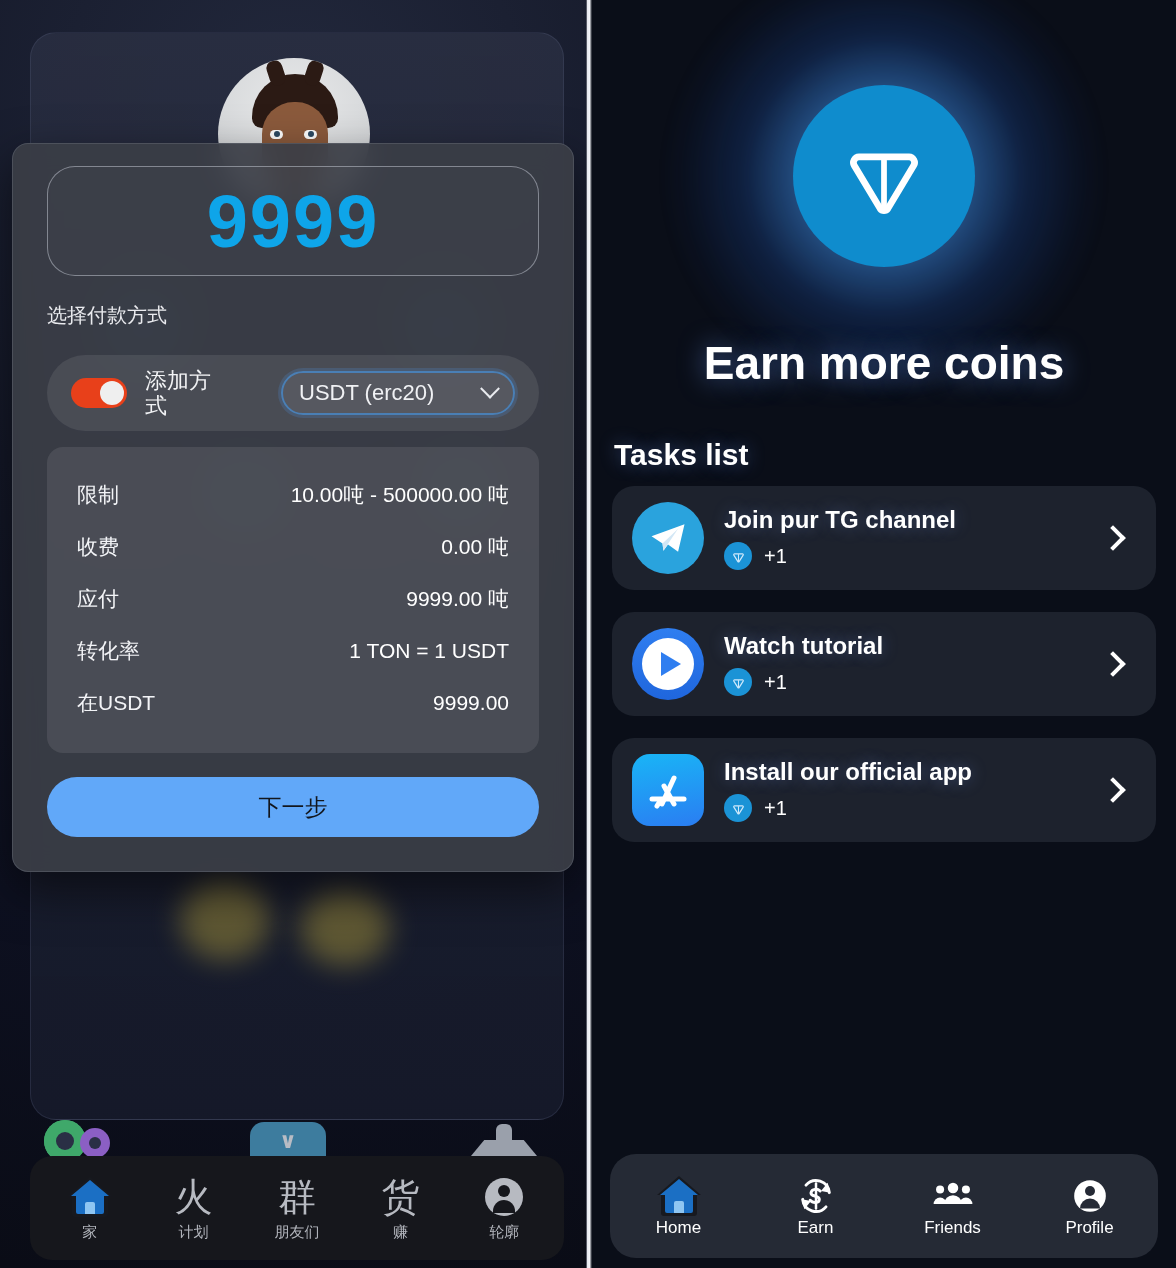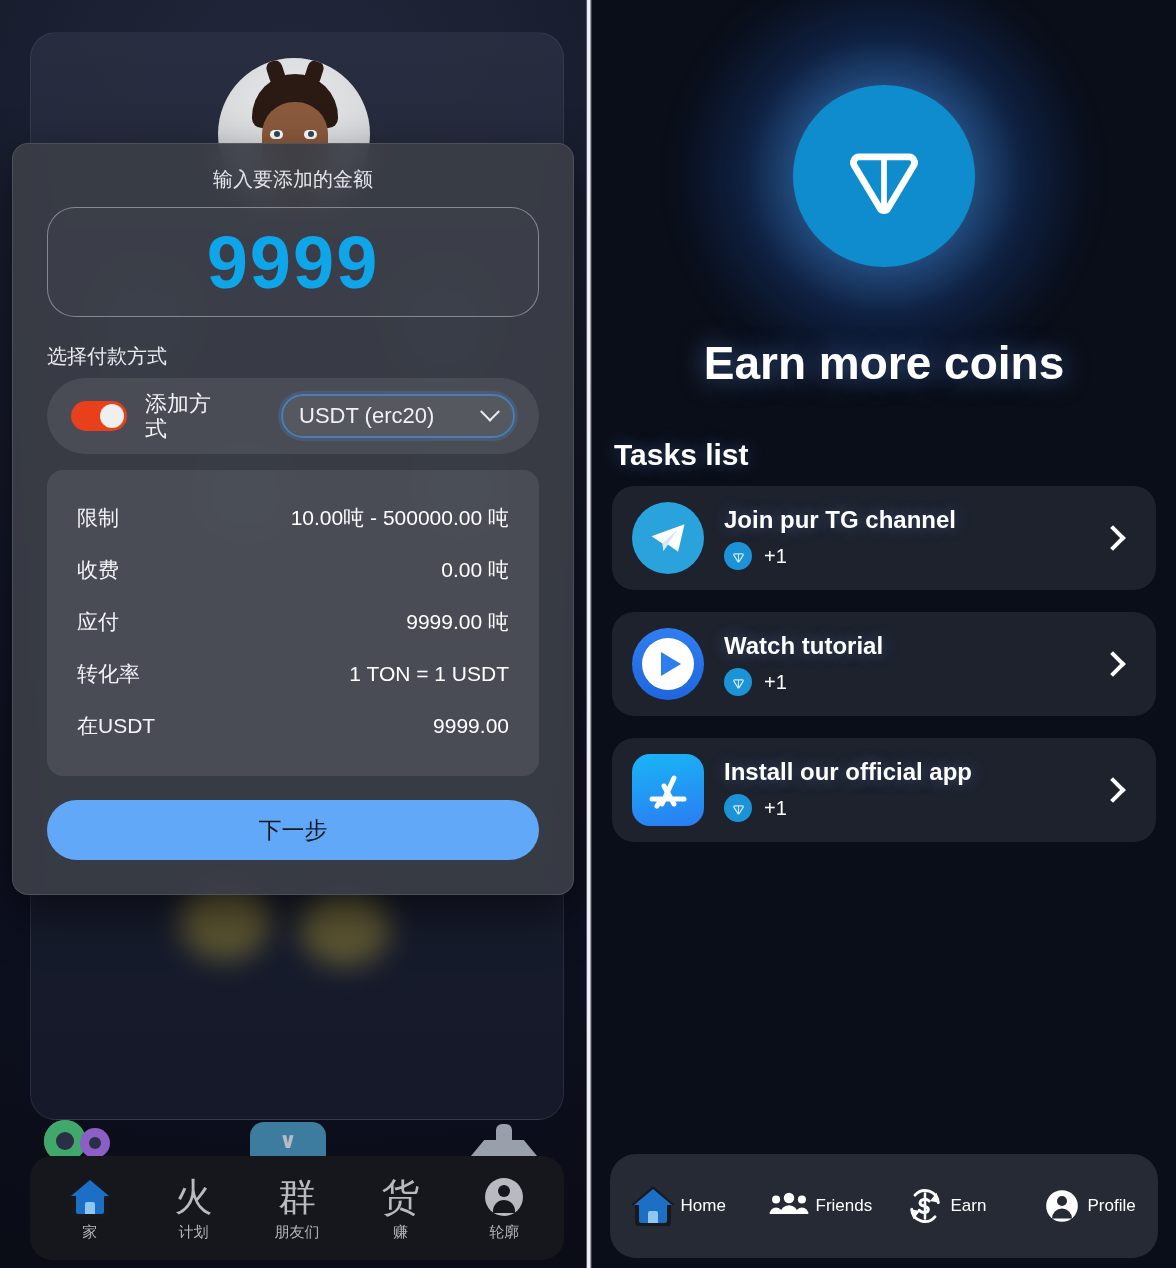--- a/index.html
+++ b/index.html
@@ -108,21 +108,21 @@
     background: rgba(255,255,255,0.02);
   }
   .amount-value { font-size: 74px; font-weight: 700; color: #0ea5e9; letter-spacing: 2px; }
   .available {
     text-align: center; margin-top: 18px; font-size: 21px; color: #dfe1e6;
   }
   .available .amt { color: #35b06a; }
 
   .section-label { margin-top: 26px; font-size: 20px; color: #e9eaee; }
   .pay-row {
-    margin-top: 8px; height: 76px; border-radius: 38px;
+    margin-top: 26px; height: 76px; border-radius: 38px;
     background: rgba(255,255,255,0.085);
     display: flex; align-items: center; gap: 18px; padding: 0 24px;
   }
   .toggle {
     width: 56px; height: 30px; border-radius: 18px; background: #e8401a;
     position: relative; flex: none; cursor: pointer;
   }
   .toggle i {
     position: absolute; right: 3px; top: 3px; width: 24px; height: 24px;
     border-radius: 50%; background: #efefef; display: block;
@@ -243,21 +243,21 @@
   .play-icon .inner { width: 52px; height: 52px; border-radius: 50%; background:#fff; display:flex; align-items:center; justify-content:center;}
   .play-icon .tri { width:0;height:0;border-left:20px solid #2f7ef0;border-top:12px solid transparent;border-bottom:12px solid transparent; margin-left:5px;}
   
   .appstore-icon { border-radius: 18px; background: linear-gradient(170deg,#19b5f6 0%,#2a7df2 100%); display:flex; align-items:center; justify-content:center;}
 
   .right-nav {
     position: absolute; left: 18px; right: 18px; bottom: 10px; height: 104px;
     background: #252a35; border-radius: 26px;
     display: flex; align-items: center; justify-content: space-around;
   }
-  .rnav-item { display: flex; align-items: center; gap: 6px; cursor: pointer; width: 96px; }
+  .rnav-item { display: flex; flex-direction: column; align-items: center; gap: 0; cursor: pointer; width: 96px; }
   .rnav-icon { height: 44px; display: flex; align-items: center; justify-content: center; }
   .rnav-label { font-size: 17px; color: #ffffff; }
 </style>
 </head>
 <body>
 
 <div class="stage">
 
   <div class="left-panel">
 
@@ -291,21 +291,20 @@
           <span class="gear-b"></span>
       </div>
       <div class="bg-blue-tile"></div>
       <div class="bg-grey-shape"></div>
     </div>
 
     <div class="modal">
 
       <div class="modal-body">
 
-        <div class="amount-label">输入要添加的金额</div>
 
         <div class="amount-box">
           <span class="amount-value">9999</span>
         </div>
 
 
         <div class="section-label">选择付款方式</div>
 
         <div class="pay-row">
           <div class="toggle">
@@ -473,49 +472,49 @@
               <span class="body"></span>
               <span class="door"></span>
             </span>
         </div>
         <div class="rnav-label">Home</div>
       </div>
 
 
       <div class="rnav-item">
         <div class="rnav-icon">
+          <svg width="40" height="40" viewBox="0 0 48 48" aria-hidden="true">
+            <path d="M40 20 A16 16 0 0 0 12 11" fill="none" stroke="#fff" stroke-width="3.5" stroke-linecap="round"></path>
+            <path d="M8 28 A16 16 0 0 0 36 37" fill="none" stroke="#fff" stroke-width="3.5" stroke-linecap="round"></path>
+            <path d="M38 8 L41 20 L30 18 Z" fill="#fff"></path>
+            <path d="M10 40 L7 28 L18 30 Z" fill="#fff"></path>
+            <path d="M29 18 c-3-3-10-3-11 2 c-1 5 10 3 10 8 c0 5-8 5-11 1" fill="none" stroke="#fff" stroke-width="3.5" stroke-linecap="round"></path>
+            <path d="M24 9 V39" stroke="#fff" stroke-width="3" stroke-linecap="round"></path>
+          </svg>
+        </div>
+        <div class="rnav-label">Earn</div>
+      </div>
+
+      <div class="rnav-item">
+        <div class="rnav-icon">
           <svg width="42" height="32" viewBox="0 0 52 32" aria-hidden="true">
             <circle cx="10" cy="8" r="5" fill="#fff"></circle>
               <circle cx="26" cy="6" r="6.5" fill="#fff"></circle>
               <circle cx="42" cy="8" r="5" fill="#fff"></circle>
             <path d="M2 26 a8 8 0 0 1 16 0 Z" fill="#fff"></path>
             <path d="M15 26 a11 11 0 0 1 22 0 Z" fill="#fff"></path>
             <path d="M34 26 a8 8 0 0 1 16 0 Z" fill="#fff"></path>
           </svg>
         </div>
         <div class="rnav-label">Friends</div>
       </div>
 
       <div class="rnav-item">
         <div class="rnav-icon">
           <svg width="40" height="40" viewBox="0 0 48 48" aria-hidden="true">
-            <path d="M40 20 A16 16 0 0 0 12 11" fill="none" stroke="#fff" stroke-width="3.5" stroke-linecap="round"></path>
-            <path d="M8 28 A16 16 0 0 0 36 37" fill="none" stroke="#fff" stroke-width="3.5" stroke-linecap="round"></path>
-            <path d="M38 8 L41 20 L30 18 Z" fill="#fff"></path>
-            <path d="M10 40 L7 28 L18 30 Z" fill="#fff"></path>
-            <path d="M29 18 c-3-3-10-3-11 2 c-1 5 10 3 10 8 c0 5-8 5-11 1" fill="none" stroke="#fff" stroke-width="3.5" stroke-linecap="round"></path>
-            <path d="M24 9 V39" stroke="#fff" stroke-width="3" stroke-linecap="round"></path>
-          </svg>
-        </div>
-        <div class="rnav-label">Earn</div>
-      </div>
-
-      <div class="rnav-item">
-        <div class="rnav-icon">
-          <svg width="40" height="40" viewBox="0 0 48 48" aria-hidden="true">
             <circle cx="24" cy="24" r="19" fill="#fff"></circle>
             <circle cx="24" cy="18" r="6" fill="#252a35"></circle>
             <path d="M12 39 a12 12 0 0 1 24 0 Z" fill="#252a35"></path>
           </svg>
         </div>
         <div class="rnav-label">Profile</div>
       </div>
     </div>
   </div>
 </div>

